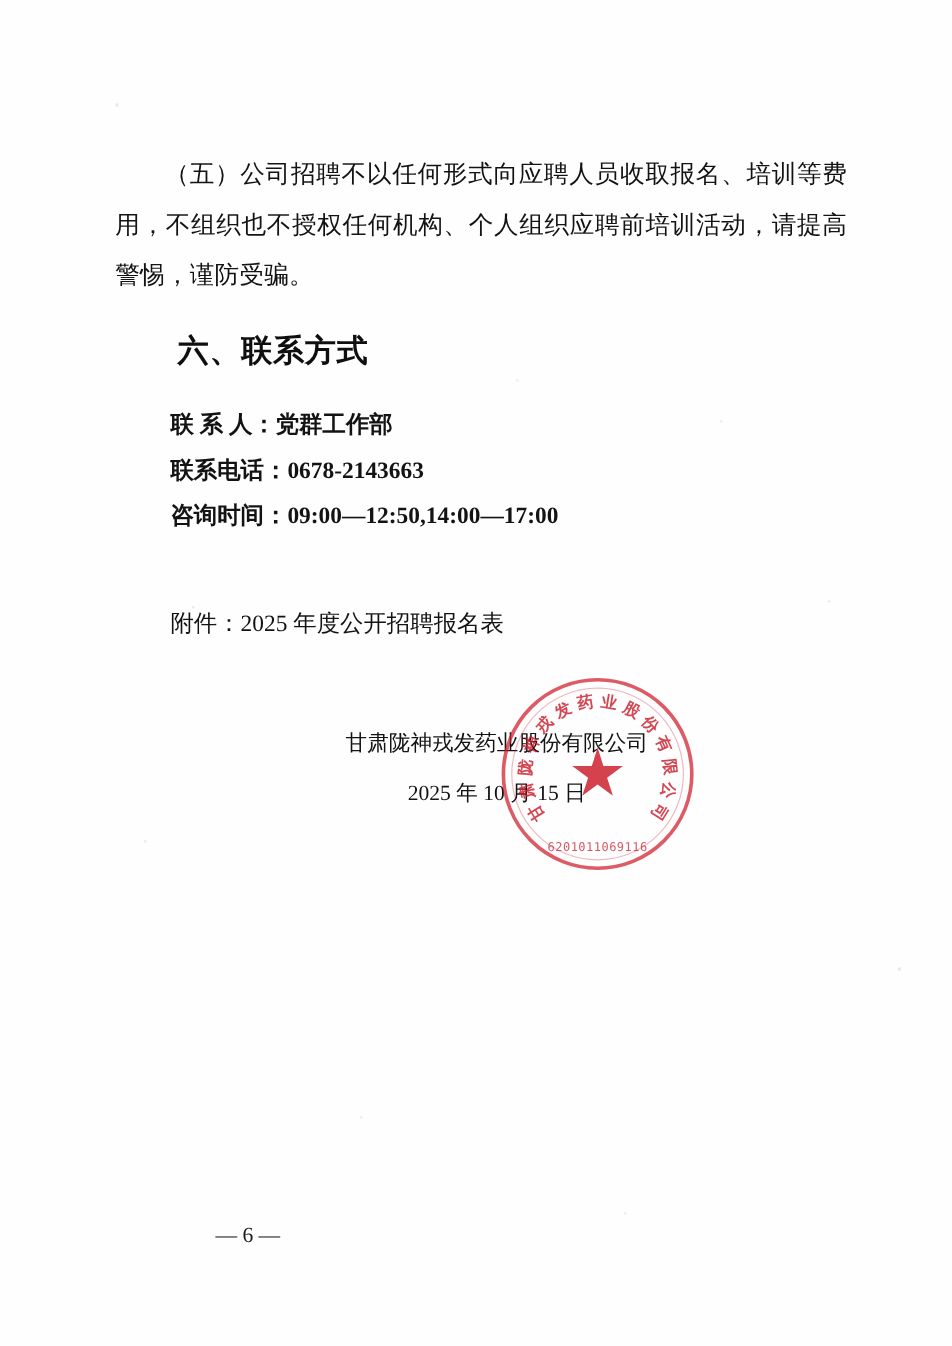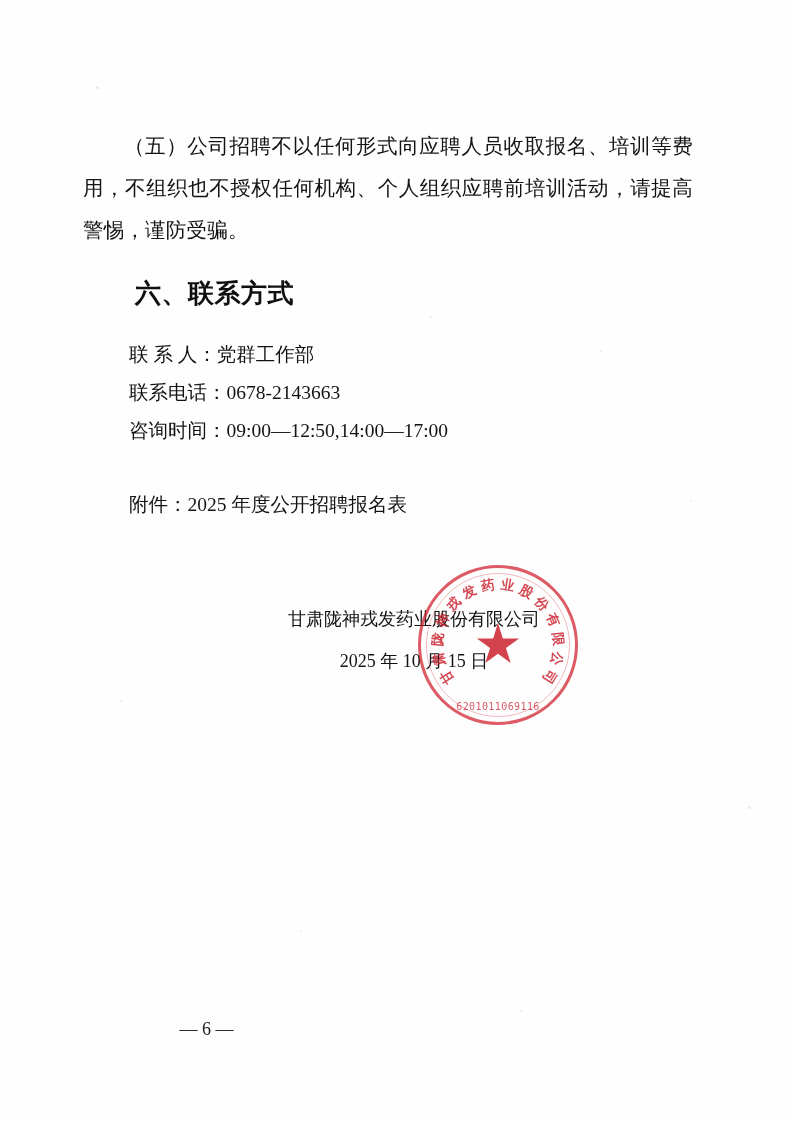--- a/index.html
+++ b/index.html
@@ -27,21 +27,21 @@
   
   .speckle {
     position: absolute;
     background: #d8d8d8;
     border-radius: 50%;
     opacity: .55;
   }
 
   .content {
     position: absolute;
-    left: 83px;
+    left: 96px;
     top: 104px;
     width: 610px;
   }
 
   .para {
     font-size: 20.5px;
     line-height: 42px;
     text-align: justify;
     text-justify: inter-ideograph;
     letter-spacing: .2px;
@@ -60,28 +60,29 @@
     font-family: "DejaVu Sans", "Liberation Sans", sans-serif;
     letter-spacing: .5px;
   }
 
   .contact-line {
     font-size: 19.5px;
     line-height: 38px;
     color: #131313;
     padding-left: 46px;
     white-space: pre;
+    font-weight: bold;
   }
 
   .attach {
     font-size: 19.5px;
     line-height: 38px;
     color: #131313;
     padding-left: 46px;
-    margin-top: 36px;
+    margin-top: 52px;
   }
 
   .signature {
     position: absolute;
     left: 96px;
     top: 598px;
     width: 610px;
     text-align: center;
     font-size: 18px;
     line-height: 42px;

